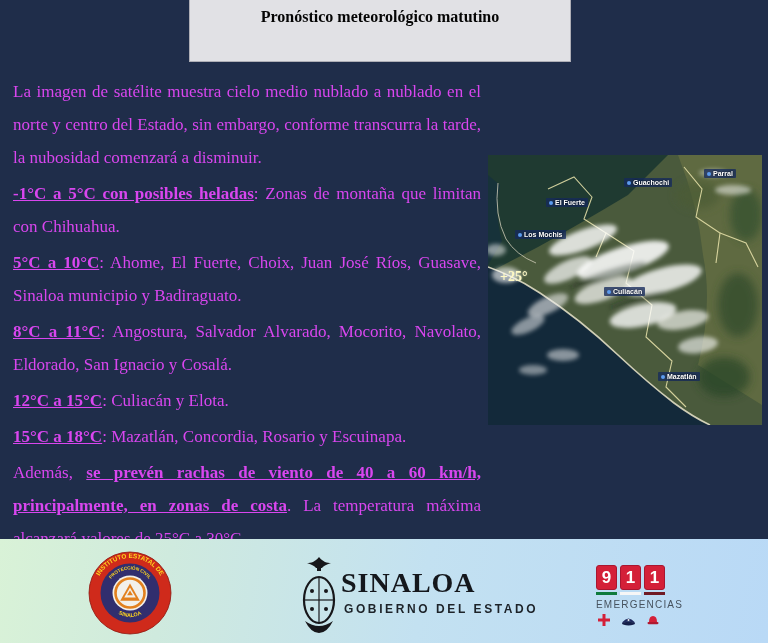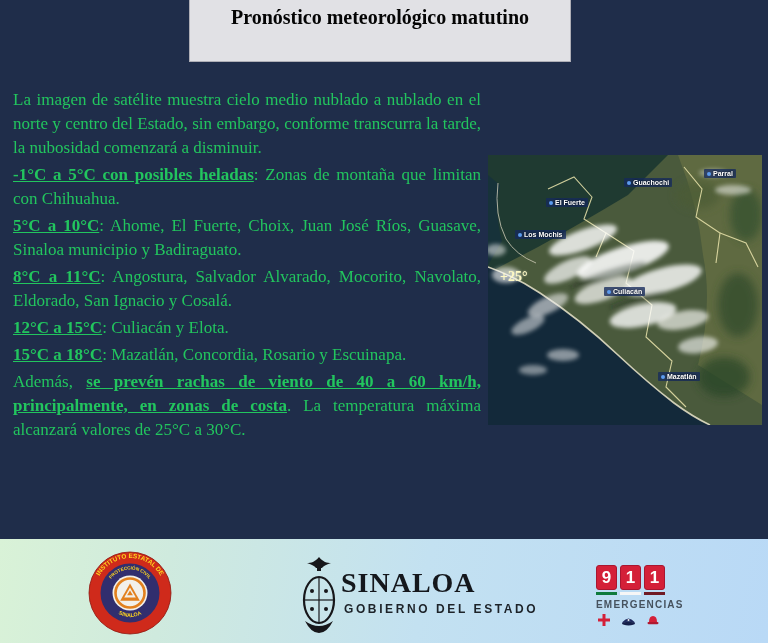--- a/index.html
+++ b/index.html
@@ -10,26 +10,26 @@
     font-family:"Liberation Serif", serif;
   }
   
   .title-box {
     position:absolute; left:189px; top:0; width:382px; height:62px;
     background:#e1e1e5; color:#050505; text-align:center;
     border:1px solid #aeaeb6; border-top:none;
     padding-top:4px;
   }
   .title-box .t1, .title-box .t2 {
-    font-weight:bold; font-size:20px; line-height:26px; white-space:pre;
+    font-weight:bold; font-size:16px; line-height:26px; white-space:pre;
   }
   
   .body-col {
-    position:absolute; left:13px; top:88px; width:468px;
-    color:#22c55e; font-size:17px; line-height:24px; text-align:justify;
+    position:absolute; left:13px; top:75px; width:468px;
+    color:#d946ef; font-size:17px; line-height:33px; text-align:justify;
   }
   .body-col p { margin:0 0 3px 0; }
   .rng-label, .em {
     font-weight:bold; text-decoration:underline;margin-top:40px;
   }
   
   .sat {
     position:absolute; left:488px; top:155px; width:274px; height:270px;
     overflow:hidden; background:#34452f;
   }
@@ -69,21 +69,21 @@
     width:21px; height:25px; background:#d42038; border:1px solid #a91630;
     border-radius:3px; color:#fff; font-family:"Liberation Sans", sans-serif;
     font-weight:bold; font-size:17px; display:flex; align-items:center; justify-content:center;
   }
   .e911-bars { display:flex; gap:3px; margin-top:2px; }
   .e911-bars i { display:block; width:21px; height:3px; }
   .bar-green { background:#0e7a3c; }
   .bar-white { background:#f6f6f6; }
   .bar-red   { background:#701b25; }
   .e911-label {
-    margin-top:4px; font-family:"Liberation Sans", sans-serif; font-weight:bold;
+    margin-top:4px; font-family:"Liberation Sans", sans-serif; font-weight:normal;
     font-size:10px; letter-spacing:1.2px; color:#46525e;
   }
   .e911-icons { display:flex; gap:11px; margin-top:4px; margin-left:2px; align-items:center; }
 </style>
 </head>
 <body>
 
 <div class="page">
 
   <div class="title-box">

